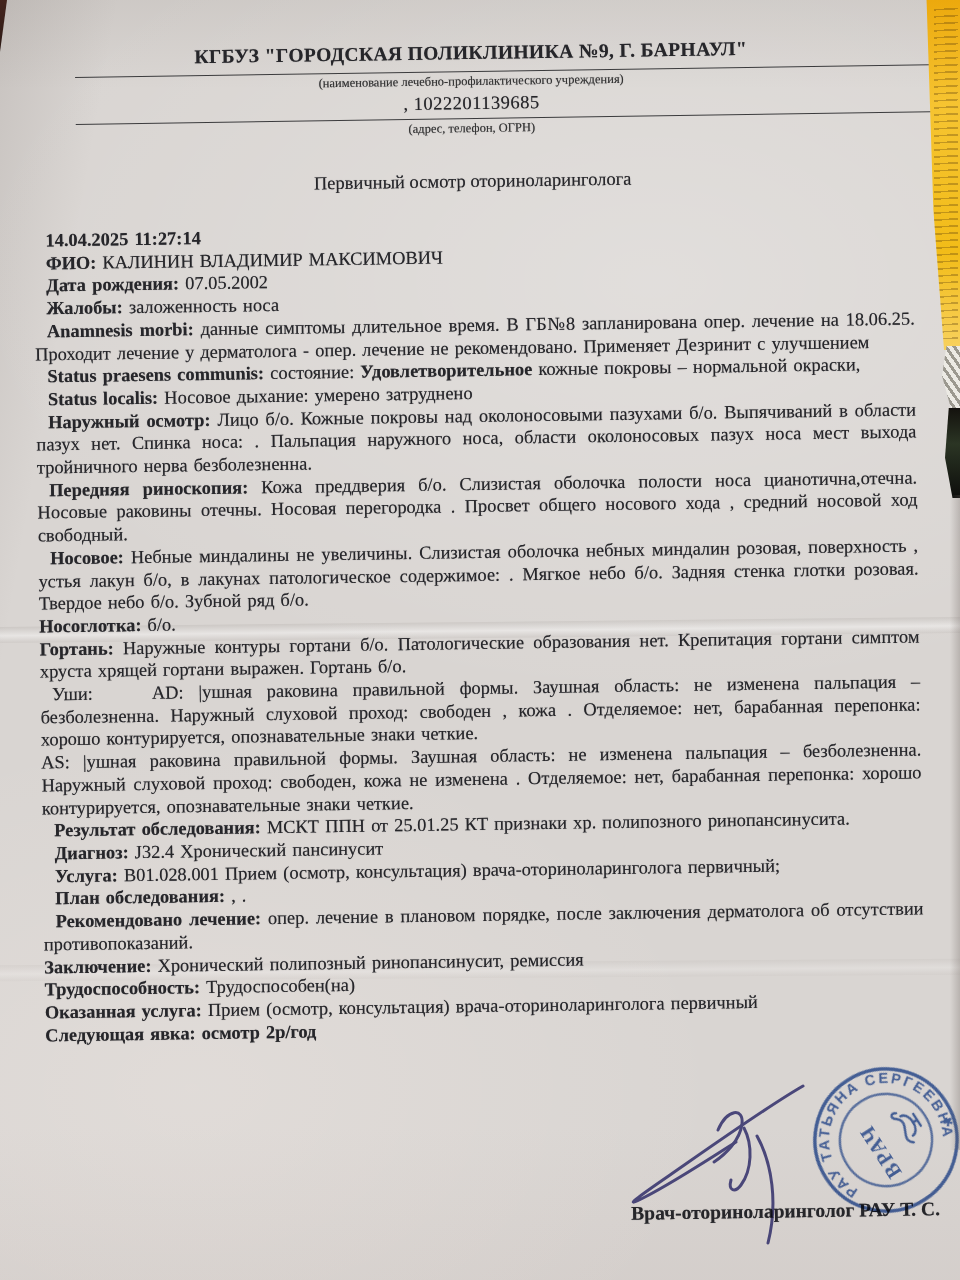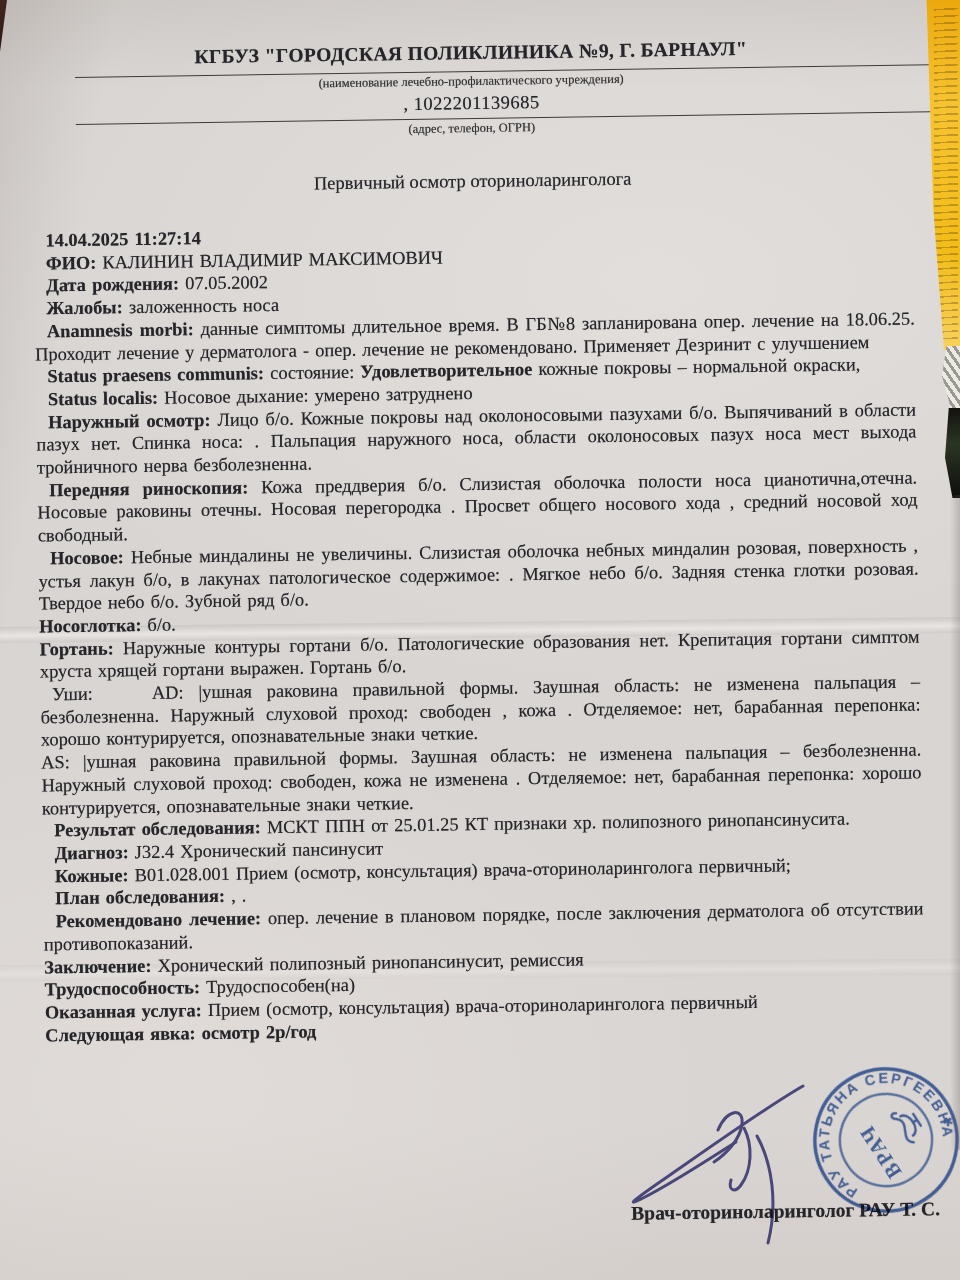--- a/index.html
+++ b/index.html
@@ -79,21 +79,21 @@
         <p class="ind"><b>Status localis:</b><span>  Носовое дыхание: умерено затруднено</span></p>
         <p class="just ind"><b>Наружный осмотр:</b><span> Лицо б/о. Кожные покровы над околоносовыми пазухами б/о. Выпячиваний в области пазух нет. Спинка носа: . Пальпация наружного носа, области околоносовых пазух носа мест выхода тройничного нерва безболезненна.</span></p>
         <p class="just ind"><b>Передняя риноскопия:</b><span> Кожа преддверия б/о. Слизистая оболочка полости носа цианотична,отечна. Носовые раковины отечны. Носовая перегородка  . Просвет общего носового хода , средний носовой ход свободный.</span></p>
         <p class="just ind"><b>Носовое:</b><span> Небные миндалины не увеличины. Слизистая оболочка небных миндалин розовая, поверхность , устья лакун б/о, в лакунах патологическое содержимое: . Мягкое небо б/о. Задняя стенка глотки розовая. Твердое небо б/о. Зубной ряд б/о.</span></p>
         <p class=""><b>Носоглотка:</b><span> б/о.</span></p>
         <p class="just "><b>Гортань:</b><span> Наружные контуры гортани б/о. Патологические образования нет. Крепитация гортани симптом хруста хрящей гортани выражен. Гортань б/о.</span></p>
         <p class="just ind"><span>Уши:&nbsp;&nbsp;&nbsp; AD: |ушная раковина правильной формы. Заушная область: не изменена  пальпация – безболезненна. Наружный слуховой проход: свободен ,  кожа . Отделяемое: нет, барабанная перепонка: хорошо контурируется, опознавательные знаки четкие.</span></p>
         <p class="just "><span>AS: |ушная раковина правильной формы. Заушная область: не изменена пальпация – безболезненна. Наружный слуховой проход: свободен,  кожа не изменена . Отделяемое: нет, барабанная перепонка: хорошо контурируется, опознавательные знаки четкие.</span></p>
         <p class="just ind"><b>Результат обследования:</b><span> МСКТ ППН от 25.01.25 КТ признаки хр. полипозного ринопансинусита.</span></p>
         <p class="ind"><b>Диагноз:</b><span> J32.4 Хронический пансинусит</span></p>
-        <p class="ind"><b>Кожные:</b><span> B01.028.001 Прием (осмотр, консультация) врача-оториноларинголога первичный;</span></p>
+        <p class="ind"><b>Услуга:</b><span> B01.028.001 Прием (осмотр, консультация) врача-оториноларинголога первичный;</span></p>
         <p class="ind"><b>План обследования:</b><span> , .</span></p>
         <p class="just ind"><b>Рекомендовано лечение:</b><span> опер. лечение в плановом порядке, после заключения дерматолога об отсутствии противопоказаний.</span></p>
         <p class=""><b>Заключение:</b><span> Хронический полипозный ринопансинусит, ремиссия</span></p>
         <p class=""><b>Трудоспособность:</b><span> Трудоспособен(на)</span></p>
         <p class=""><b>Оказанная услуга:</b><span> Прием (осмотр, консультация) врача-оториноларинголога первичный</span></p>
         <p class=""><b>Следующая явка: осмотр 2р/год</b></p>
       </div>
 
     <div class="footer-line">Врач-оториноларинголог РАУ Т. С.</div>
   </div>

